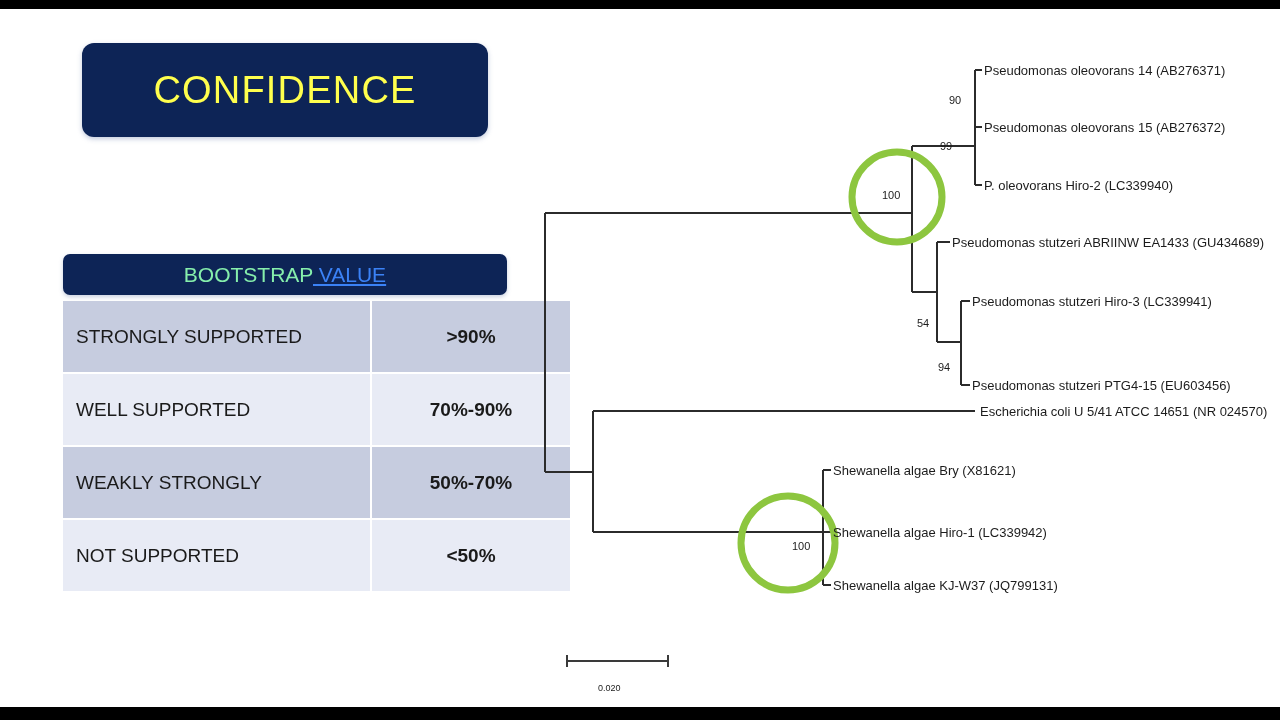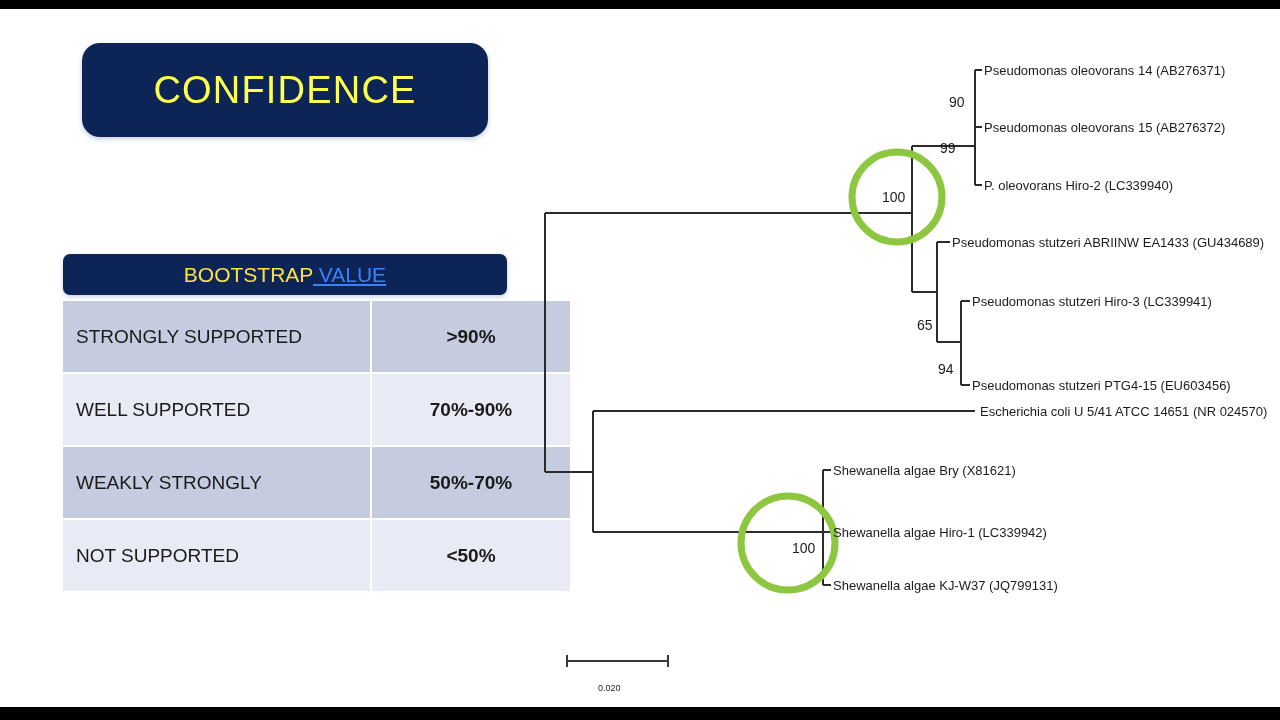--- a/index.html
+++ b/index.html
@@ -29,21 +29,21 @@
   .letterbox.bottom { bottom: 0; height: 13px; }
 
   
   #title-pill {
     position: absolute;
     left: 82px;
     top: 43px;
     width: 406px;
     height: 94px;
     background: #0d2456;
-    border-radius: 18px;
+    border-radius: 12px;
     box-shadow: 0 2px 5px rgba(120,140,180,0.45);
     display: flex;
     align-items: center;
     justify-content: center;
   }
   #title-pill .title-text {
     color: #ffff4d;
     font-size: 38px;
     letter-spacing: 1.2px;
     font-weight: 400;
@@ -63,21 +63,21 @@
     border-radius: 7px;
     box-shadow: 0 2px 4px rgba(120,140,180,0.40);
     display: flex;
     align-items: center;
     justify-content: center;
   }
   #table-header .hdr-text {
     font-size: 21px;
     white-space: nowrap;
   }
-  #table-header .hdr-bootstrap { color: #fde047; }
+  #table-header .hdr-bootstrap { color: #86efac; }
   #table-header .hdr-value { color: #3b82f6; text-decoration: underline; }
 
   #bootstrap-table {
     margin-top: 6px;
     width: 100%;
     border-collapse: collapse;
     table-layout: fixed;
   }
   #bootstrap-table td {
     height: 39px;
@@ -115,21 +115,21 @@
 
   .leaf-label {
     position: absolute;
     font-size: 13px;
     color: #1c1c1c;
     white-space: nowrap;
     font-family: "Liberation Sans", sans-serif;
   }
   .boot-label {
     position: absolute;
-    font-size: 14px;
+    font-size: 11px;
     color: #1c1c1c;
     white-space: nowrap;
     font-family: "Liberation Sans", sans-serif;
   }
   .scale-label {
     position: absolute;
     font-size: 9px;
     color: #1c1c1c;
     white-space: nowrap;
     font-family: "Liberation Sans", sans-serif;
@@ -238,20 +238,20 @@
     <span class="leaf-label" style="left:452px; top:274px;">Pseudomonas stutzeri Hiro-3 (LC339941)</span>
     <span class="leaf-label" style="left:452px; top:358px;">Pseudomonas stutzeri PTG4-15 (EU603456)</span>
     <span class="leaf-label" style="left:460px; top:384px;">Escherichia coli U 5/41 ATCC 14651 (NR 024570)</span>
     <span class="leaf-label" style="left:313px; top:443px;">Shewanella algae Bry (X81621)</span>
     <span class="leaf-label" style="left:313px; top:505px;">Shewanella algae Hiro-1 (LC339942)</span>
     <span class="leaf-label" style="left:313px; top:558px;">Shewanella algae KJ-W37 (JQ799131)</span>
 
     <span class="boot-label" style="left:429px; top:74px;">90</span>
     <span class="boot-label" style="left:420px; top:120px;">99</span>
     <span class="boot-label" style="left:362px; top:169px;">100</span>
-    <span class="boot-label" style="left:397px; top:297px;">65</span>
+    <span class="boot-label" style="left:397px; top:297px;">54</span>
     <span class="boot-label" style="left:418px; top:341px;">94</span>
     <span class="boot-label" style="left:272px; top:520px;">100</span>
 
     <span class="scale-label" style="left:78px; top:663px;">0.020</span>
   </div>
 
 </div>
 
 </body></html>

